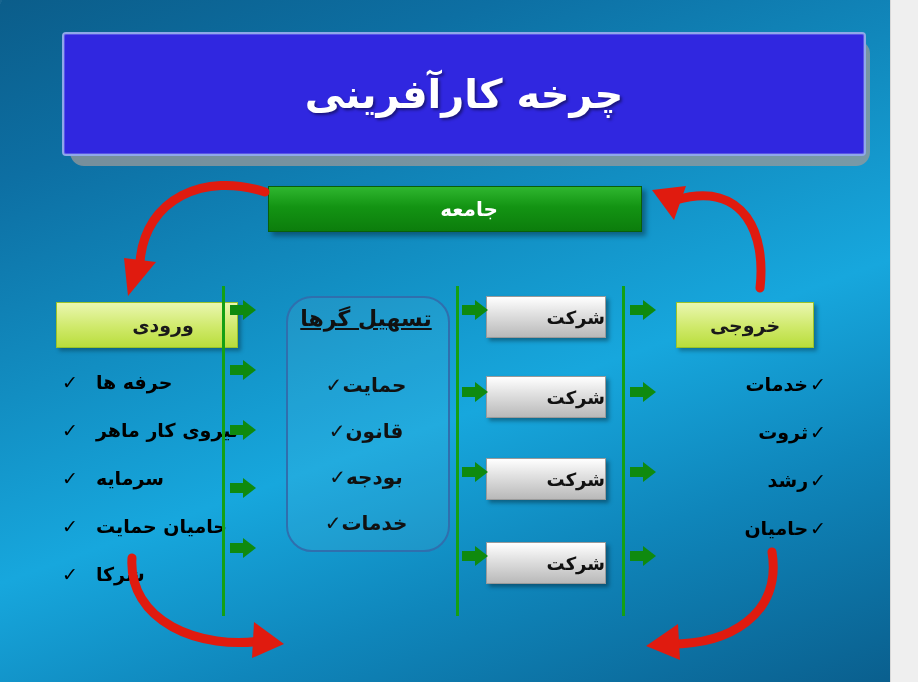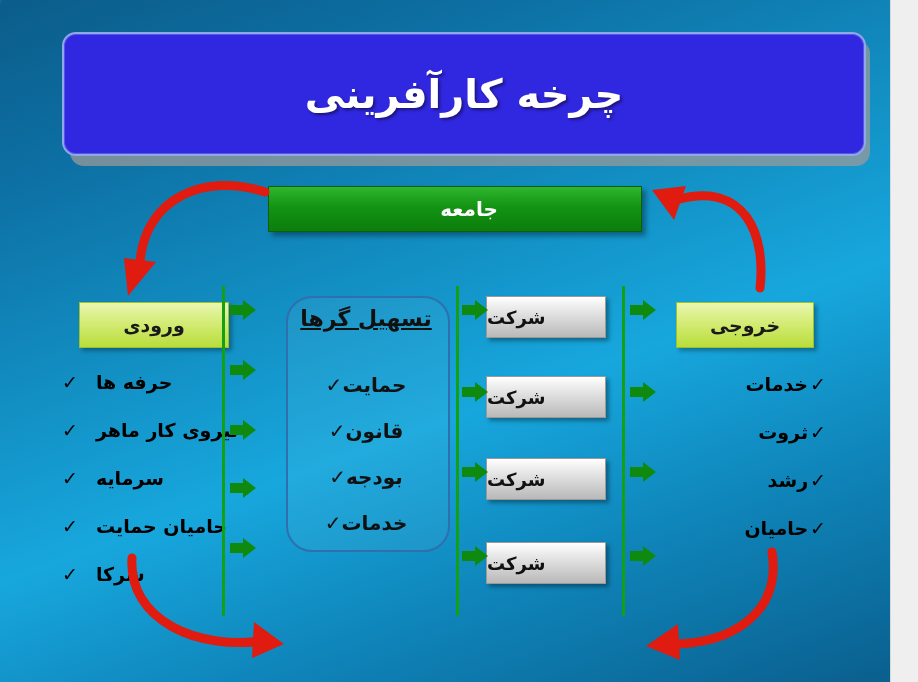--- a/index.html
+++ b/index.html
@@ -21,21 +21,21 @@
     background:#efefef;border-left:1px solid #d8d8d8;
   }
 
   
   .title-shadow{
     position:absolute;left:70px;top:40px;width:800px;height:126px;
     background:#9a9a9a;border-radius:14px;opacity:.75;
   }
   .title-box{
     position:absolute;left:62px;top:32px;width:800px;height:120px;
-    background:#3027e0;border:2px solid #8fa8e8;border-radius:14px;
+    background:#3027e0;border:2px solid #8fa8e8;border-radius:4px;
     display:flex;align-items:center;justify-content:center;
     box-shadow:inset 0 0 0 1px #5a55e8;
   }
   .title-text{
     color:#ffffff;font-size:40px;font-weight:bold;letter-spacing:1px;
     text-shadow:2px 2px 3px rgba(0,0,0,.45);
   }
 
   
   .gbar{
@@ -51,21 +51,21 @@
 
   
   .ybox{
     position:absolute;height:44px;
     background:linear-gradient(180deg,#eaf7b0 0%,#cfe96a 55%,#b9dd3c 100%);
     border:1px solid #9ac22a;
     box-shadow:3px 3px 4px rgba(0,0,0,.3);
     display:flex;align-items:center;justify-content:center;
   }
   .ybox span{color:#1a1a1a;font-size:19px;font-weight:bold;}
-  #box-input{left:79px;top:302px;width:148px;}
+  #box-input{left:56px;top:302px;width:148px;padding-left:32px;}
   #box-output{left:676px;top:302px;width:136px;}
 
   
   .list{position:absolute;}
   .list .row{
     display:flex;align-items:center;justify-content:flex-start;
     height:48px;color:#000;font-size:19px;font-weight:bold;
     white-space:nowrap;
   }
   .list .check{margin-left:0;margin-right:14px;font-size:19px;}
@@ -98,21 +98,21 @@
   #vline-1{left:222px;top:286px;height:330px;}
   #vline-2{left:456px;top:286px;height:330px;}
   #vline-3{left:622px;top:286px;height:330px;}
 
   
   .cbox{
     position:absolute;left:486px;width:118px;height:40px;
     background:linear-gradient(180deg,#ffffff 0%,#e2e2e2 40%,#b9b9b9 100%);
     border:1px solid #9a9a9a;
     box-shadow:3px 3px 4px rgba(0,0,0,.35);
-    display:flex;align-items:center;justify-content:flex-end;
+    display:flex;align-items:center;justify-content:flex-start;
   }
   .cbox span{color:#111;font-size:18px;font-weight:bold;}
 
   
   .garrow{position:absolute;width:26px;height:20px;}
   .garrow .shaft{position:absolute;left:0;top:5px;width:14px;height:10px;background:#0f8a0f;}
   .garrow .head{
     position:absolute;left:13px;top:0;width:0;height:0;
     border-top:10px solid transparent;border-bottom:10px solid transparent;
     border-left:13px solid #0f8a0f;

